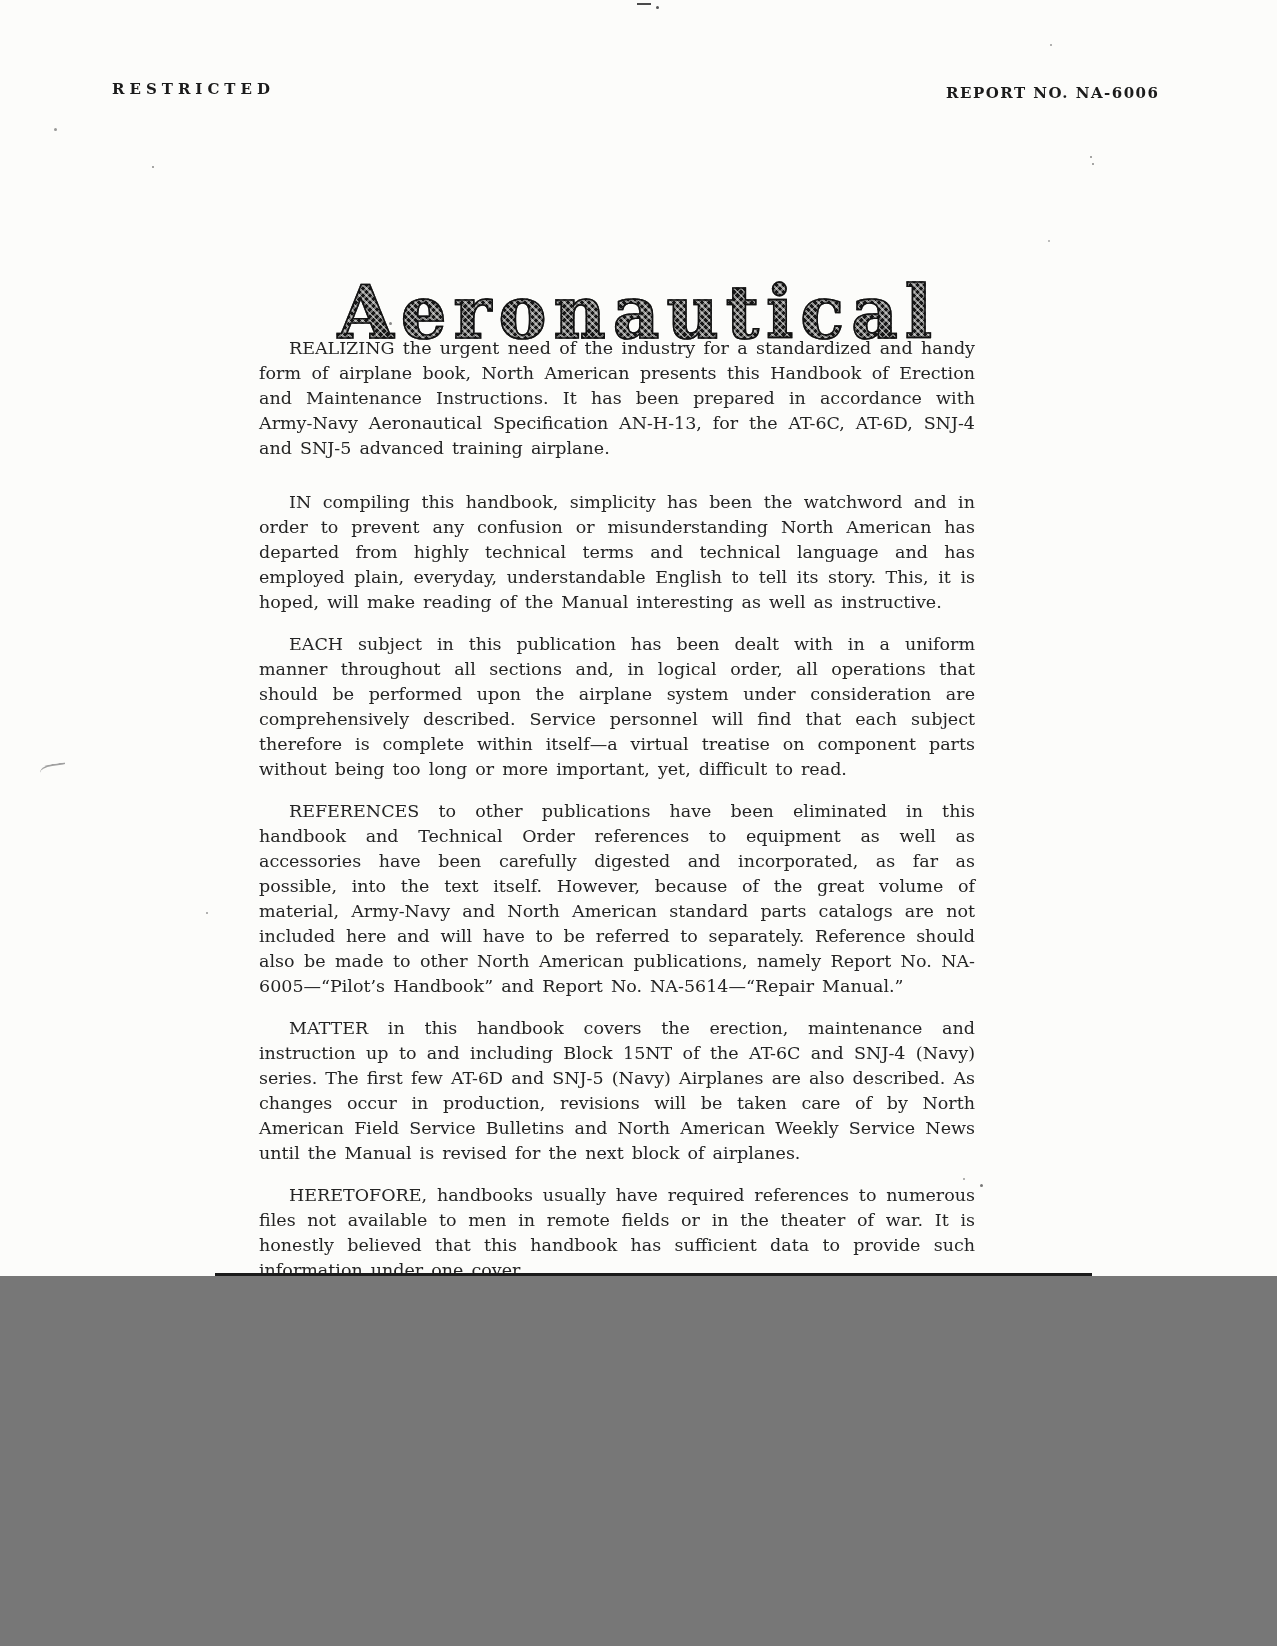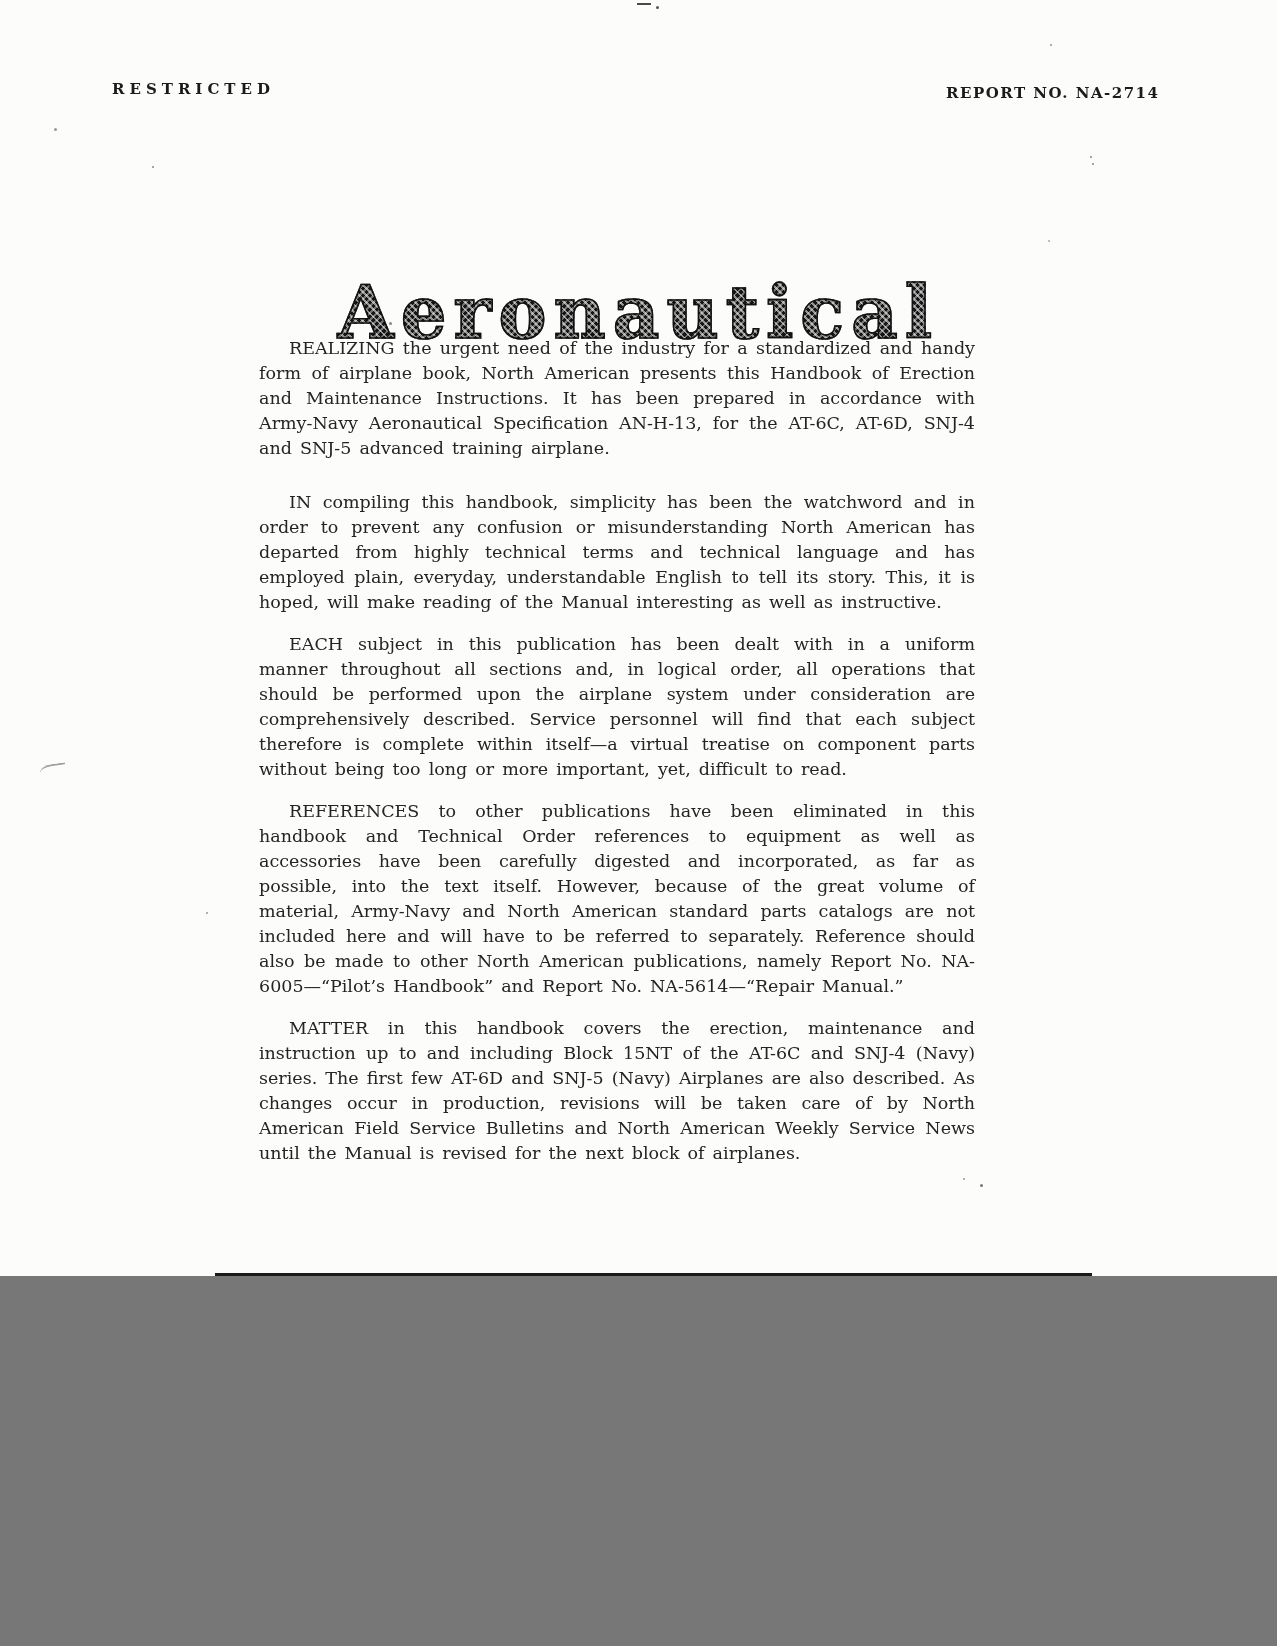--- a/index.html
+++ b/index.html
@@ -91,30 +91,31 @@
     position:absolute;left:215px;bottom:0;width:877px;height:3px;
     background:#1a1a1a;
   }
 </style>
 </head>
 <body>
 
 <div class="page">
 
   <div class="hdr-left">RESTRICTED</div>
-  <div class="hdr-right">REPORT NO. NA-2714</div>
+  <div class="hdr-right">REPORT NO. NA-6006</div>
 
   <h1 class="title">Aeronautical</h1>
 
   <div class="body-col">
     <p class="gap-lg">REALIZING the urgent need of the industry for a standardized and handy form of airplane book, North American presents this Handbook of Erection and Maintenance Instructions.  It has been prepared in accordance with Army-Navy Aeronautical Specification AN-H-13, for the AT-6C, AT-6D, SNJ-4 and SNJ-5 advanced training airplane.</p>
     <p>IN compiling this handbook, simplicity has been the watchword and in order to prevent any confusion or misunderstanding North American has departed from highly technical terms and technical language and has employed plain, everyday, understandable English to tell its story.  This, it is hoped, will make reading of the Manual interesting as well as instructive.</p>
     <p>EACH subject in this publication has been dealt with in a uniform manner throughout all sections and, in logical order, all operations that should be performed upon the airplane system under consideration are comprehensively described.  Service personnel will find that each subject therefore is complete within itself—a virtual treatise on component parts without being too long or more important, yet, difficult to read.</p>
     <p>REFERENCES to other publications have been eliminated in this handbook and Technical Order references to equipment as well as accessories have been carefully digested and incorporated, as far as possible, into the text itself.  However, because of the great volume of material, Army-Navy and North American standard parts catalogs are not included here and will have to be referred to separately.  Reference should also be made to other North American publications, namely Report No. NA-6005—“Pilot’s Handbook” and Report No. NA-5614—“Repair Manual.”</p>
     <p>MATTER in this handbook covers the erection, maintenance and instruction up to and including Block 15NT of the AT-6C and SNJ-4 (Navy) series.  The first few AT-6D and SNJ-5 (Navy) Airplanes are also described.  As changes occur in production, revisions will be taken care of by North American Field Service Bulletins and North American Weekly Service News until the Manual is revised for the next block of airplanes.</p>
+    <p class="no-gap">HERETOFORE, handbooks usually have required references to numerous files not available to men in remote fields or in the theater of war.  It is honestly believed that this handbook has sufficient data to provide such information under one cover.</p>
   </div>
 
   <div class="sig-company">NORTH AMERICAN AVIATION, INC.,</div>
   <div class="crease"></div>
   <div class="sig-location">Dallas, Texas</div>
 
   <div class="pg-num">7</div>
   <div class="ftr-right">RESTRICTED</div>
 
   <div class="dash-mark" style="left:637px;top:3px;width:14px;height:2px;"></div>

